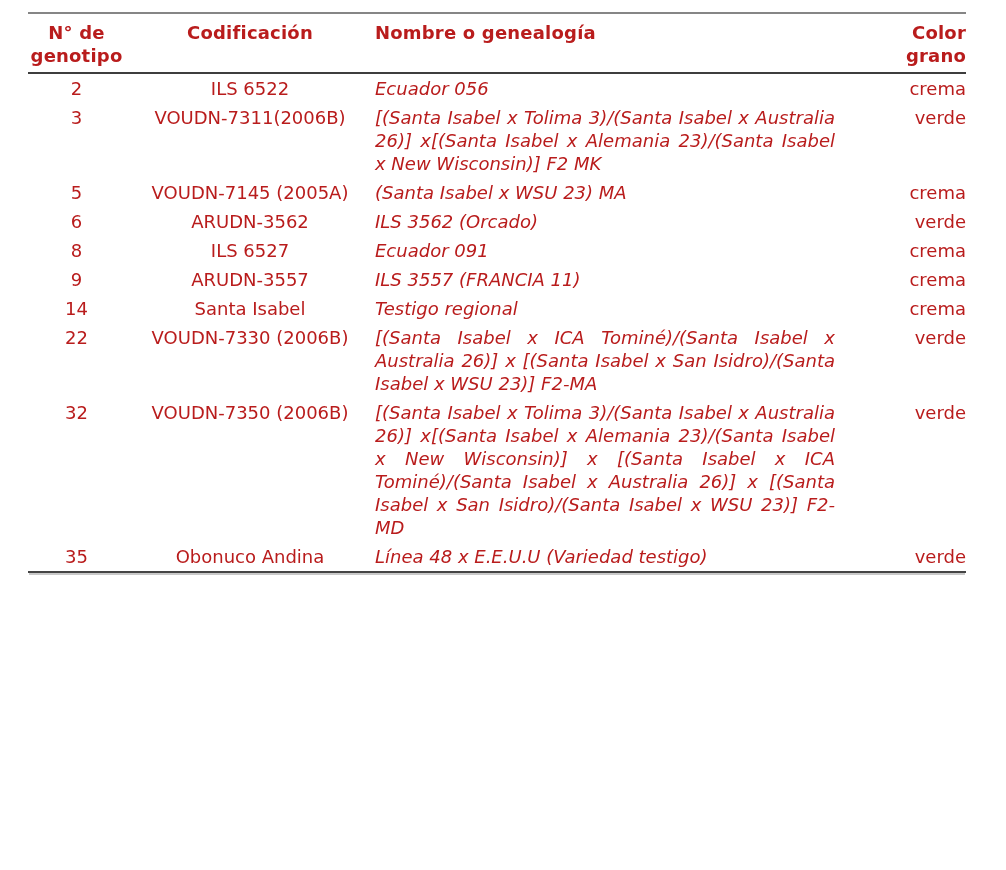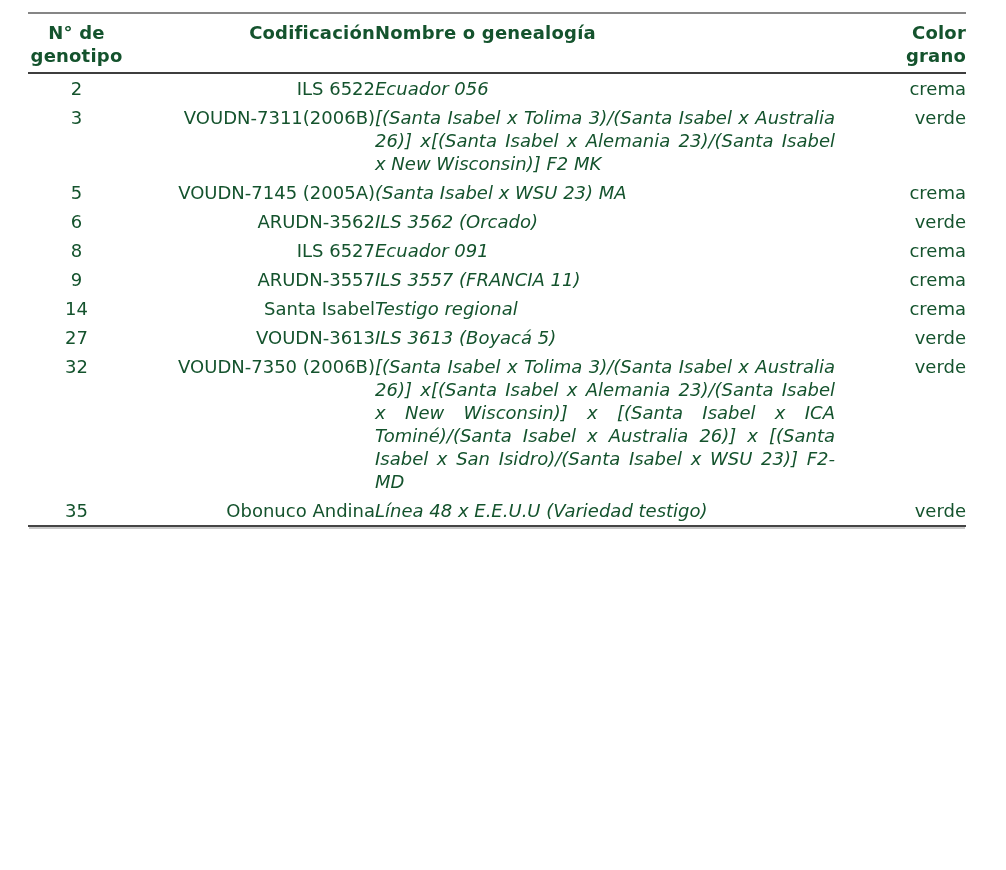--- a/index.html
+++ b/index.html
@@ -6,21 +6,21 @@
     margin: 0;
     padding: 0;
     background: #ffffff;
   }
   .page {
     width: 1006px;
     height: 870px;
     background: #ffffff;
     overflow: hidden;
     font-family: "DejaVu Sans", "Liberation Sans", sans-serif;
-    color: #14532d;
+    color: #b91c1c;
   }
   table.genotypes {
     width: 938px;
     margin: 12px 0 0 28px;
     border-collapse: collapse;
     table-layout: fixed;
     border-top: 2px solid #868686;
     border-bottom: 2px solid #454545;
     box-shadow: 0 3px 0 -1px #c9c9c9;
   }
@@ -36,21 +36,21 @@
     font-weight: normal;
     padding: 3px 0;
   }
   thead th {
     font-weight: bold;
     border-bottom: 2px solid #3d3d3d;
     padding: 7px 0 5px 0;
     letter-spacing: 0.2px;
   }
   .h-genotipo, .c-genotipo { text-align: center; }
-  .h-codificacion, .c-codificacion { text-align: right; }
+  .h-codificacion, .c-codificacion { text-align: center; }
   .h-nombre { text-align: left; margin-top: 20px; }
   .c-nombre {
     text-align: justify;
     padding-right: 30px;
     font-style: italic;
   }
   .h-color, .c-color {
     text-align: right;
     padding-left: 8px;
   }
@@ -111,23 +111,23 @@
     <td class="c-nombre">ILS 3557 (FRANCIA 11)</td>
     <td class="c-color">crema</td>
   </tr>
         <tr>
     <td class="c-genotipo">14</td>
     <td class="c-codificacion">Santa Isabel</td>
     <td class="c-nombre">Testigo regional</td>
     <td class="c-color">crema</td>
   </tr>
         <tr>
-    <td class="c-genotipo">27</td>
-    <td class="c-codificacion">VOUDN-3613</td>
-    <td class="c-nombre">ILS 3613 (Boyacá 5)</td>
+    <td class="c-genotipo">22</td>
+    <td class="c-codificacion">VOUDN-7330 (2006B)</td>
+    <td class="c-nombre">[(Santa Isabel x ICA Tominé)/(Santa Isabel x Australia 26)] x [(Santa Isabel x San Isidro)/(Santa Isabel x WSU 23)] F2-MA</td>
     <td class="c-color">verde</td>
   </tr>
         <tr>
     <td class="c-genotipo">32</td>
     <td class="c-codificacion">VOUDN-7350 (2006B)</td>
     <td class="c-nombre">[(Santa Isabel x Tolima 3)/(Santa Isabel x Australia 26)] x[(Santa Isabel x Alemania 23)/(Santa Isabel x New Wisconsin)] x [(Santa Isabel x ICA Tominé)/(Santa Isabel x Australia 26)] x [(Santa Isabel x San Isidro)/(Santa Isabel x WSU 23)] F2-MD</td>
     <td class="c-color">verde</td>
   </tr>
         <tr>
     <td class="c-genotipo">35</td>

